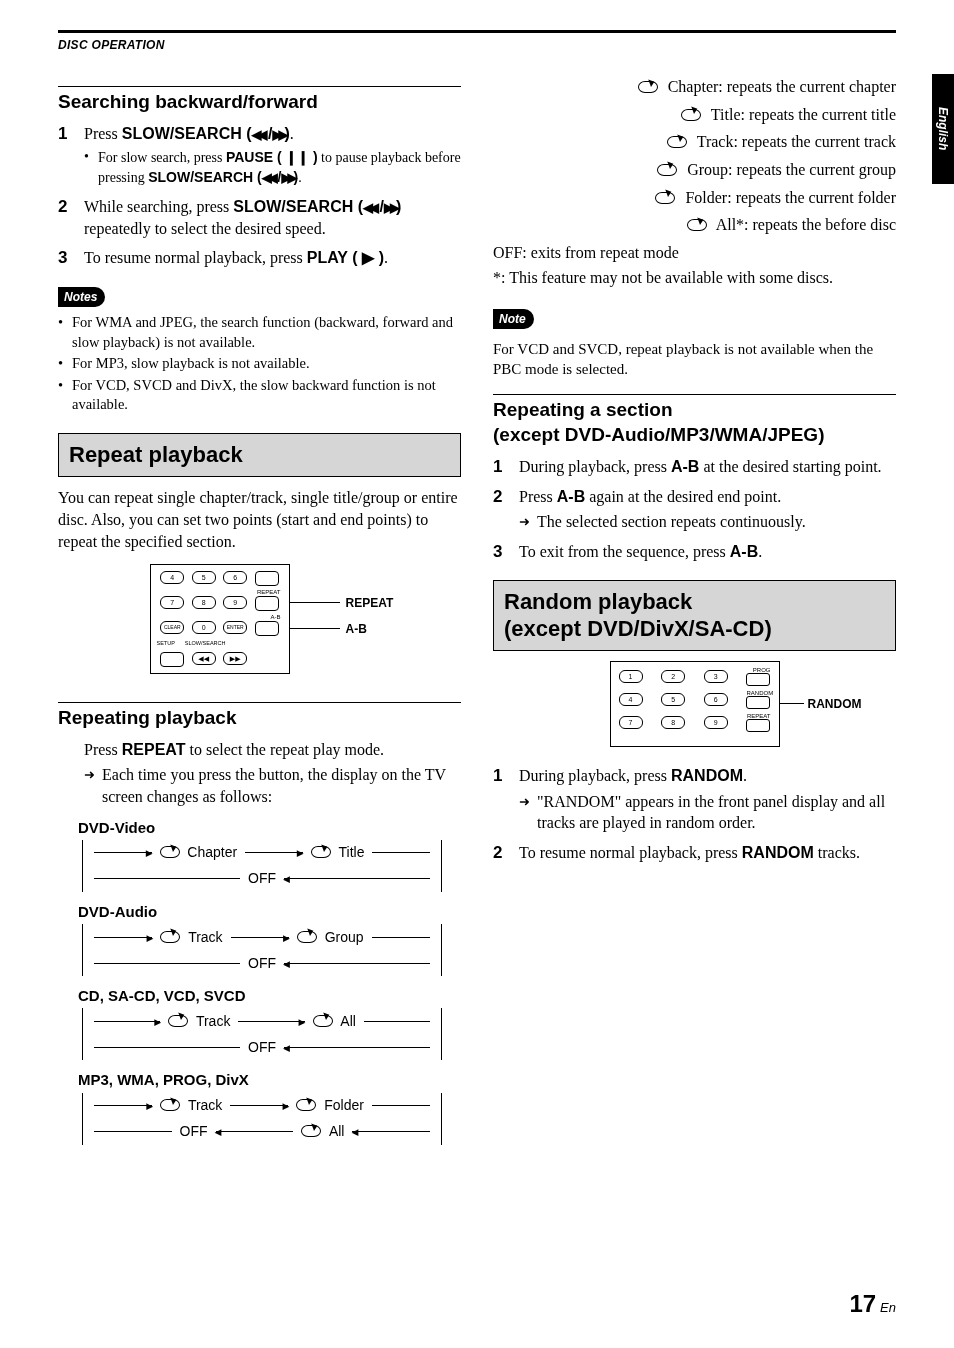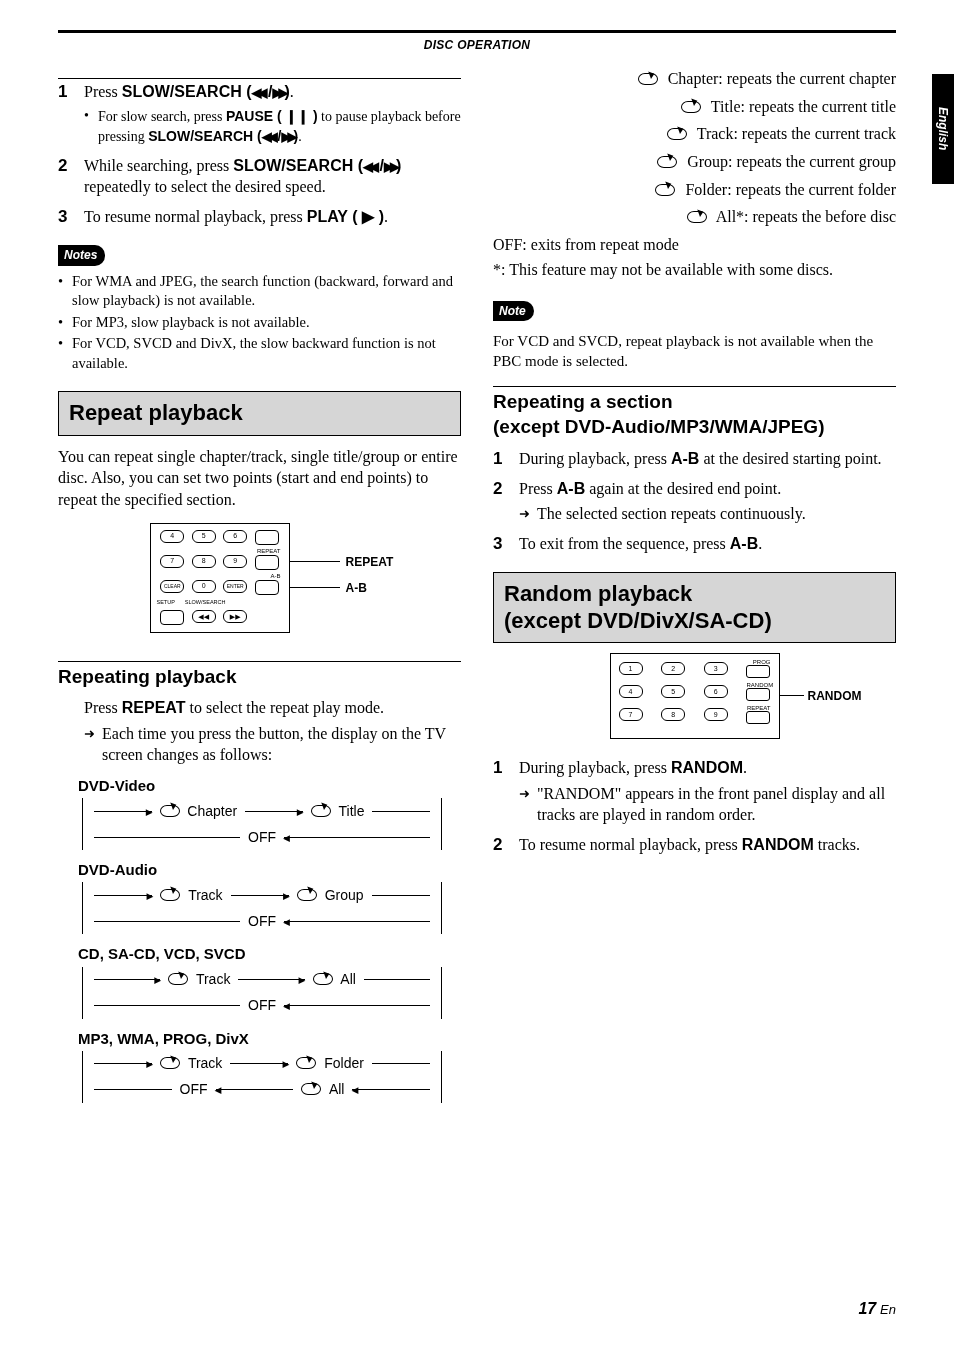--- a/index.html
+++ b/index.html
@@ -25,27 +25,27 @@
     position: relative;
     padding: 30px var(--margin-right) 30px var(--margin-left);
   }
   .top-rule {
     border-top: 3px solid #000;
     height: 0;
     margin-bottom: 4px;
   }
   .header-row {
     display: flex;
-    justify-content: center;
+    justify-content: flex-start;
     font-family: Arial, Helvetica, sans-serif;
     font-size: 12px;
     font-weight: bold;
     font-style: italic;
     letter-spacing: 0.3px;
-    margin-bottom: 15px;
+    margin-bottom: 23px;
   }
   .side-tab {
     position: absolute;
     top: 74px;
     right: 0;
     width: 22px;
     height: 110px;
     background: #000;
     color: #fff;
     font-family: Arial, Helvetica, sans-serif;
@@ -158,21 +158,21 @@
   .cycle .row2{display:flex; align-items:center; height:26px;}
   .cycle .arrow-r::after{content:"▶"; font-size:9px; position:absolute; right:-1px; top:-6px;}
   .cycle .arrow-l::before{content:"◀"; font-size:9px; position:absolute; left:-1px; top:-6px;}
 
   
   .repeat-list { list-style:none; padding:0; margin:0;text-align:right;}
   .repeat-list li { margin-bottom:6px;}
   .repeat-list .icon-repeat{ margin-right:6px;}
 
   .page-num { position:absolute; bottom:28px; right:58px; font-family:Arial; font-size:14px;}
-  .page-num .big{font-size:16px; font-weight:bold;font-style:italic;}
+  .page-num .big{font-size:24px; font-weight:bold;}
   .page-num .sm{font-style:italic; font-size:13px;}
 
   
   .remote-fig2 { margin:10px auto 14px auto; width:310px; height:90px; position:relative;}
   .remote2 { position:absolute; left:70px; top:0; width:170px; height:86px; border:1px solid #000; padding:5px 8px; background:#fff;}
   .remote2 .row{ display:flex; justify-content:space-between; align-items:center; margin-bottom:4px;}
   .remote2 .btn{ width:24px; height:13px; border:1px solid #000; border-radius:6px; font-size:7px; font-family:Arial; display:flex; align-items:center; justify-content:center;}
   .remote2 .side{ width:24px; height:13px; border:1px solid #000; border-radius:3px;}
   .tiny-lbl{font-family:Arial; font-size:6px; text-align:right; width:24px; line-height:1;}
 </style>
@@ -185,20 +185,21 @@
       <span>DISC OPERATION</span>
     </div>
   <div class="side-tab">
       <span>English</span>
     </div>
 
   <div class="columns">
 
     <div class="col">
       <div class="sect-rule"></div>
+      <h2 class="section-title">Searching backward/forward</h2>
 
       <ol class="steps">
         <li>
           <span>Press </span><span class="sans-b">SLOW/SEARCH (</span><span class="sans-b icon-rew">◀◀</span><span class="sans-b"> /</span><span class="sans-b icon-fwd">▶▶</span><span class="sans-b">)</span><span>.</span>
           <ul class="sub-bullets">
             <li>
               <span>For slow search, press </span><span class="sans-b">PAUSE ( ❙❙ )</span><span> to pause playback before pressing </span><span class="sans-b">SLOW/SEARCH (</span><span class="sans-b icon-rew">◀◀</span><span class="sans-b"> /</span><span class="sans-b icon-fwd">▶▶</span><span class="sans-b">)</span><span>.</span>
             </li>
           </ul>
         </li>

